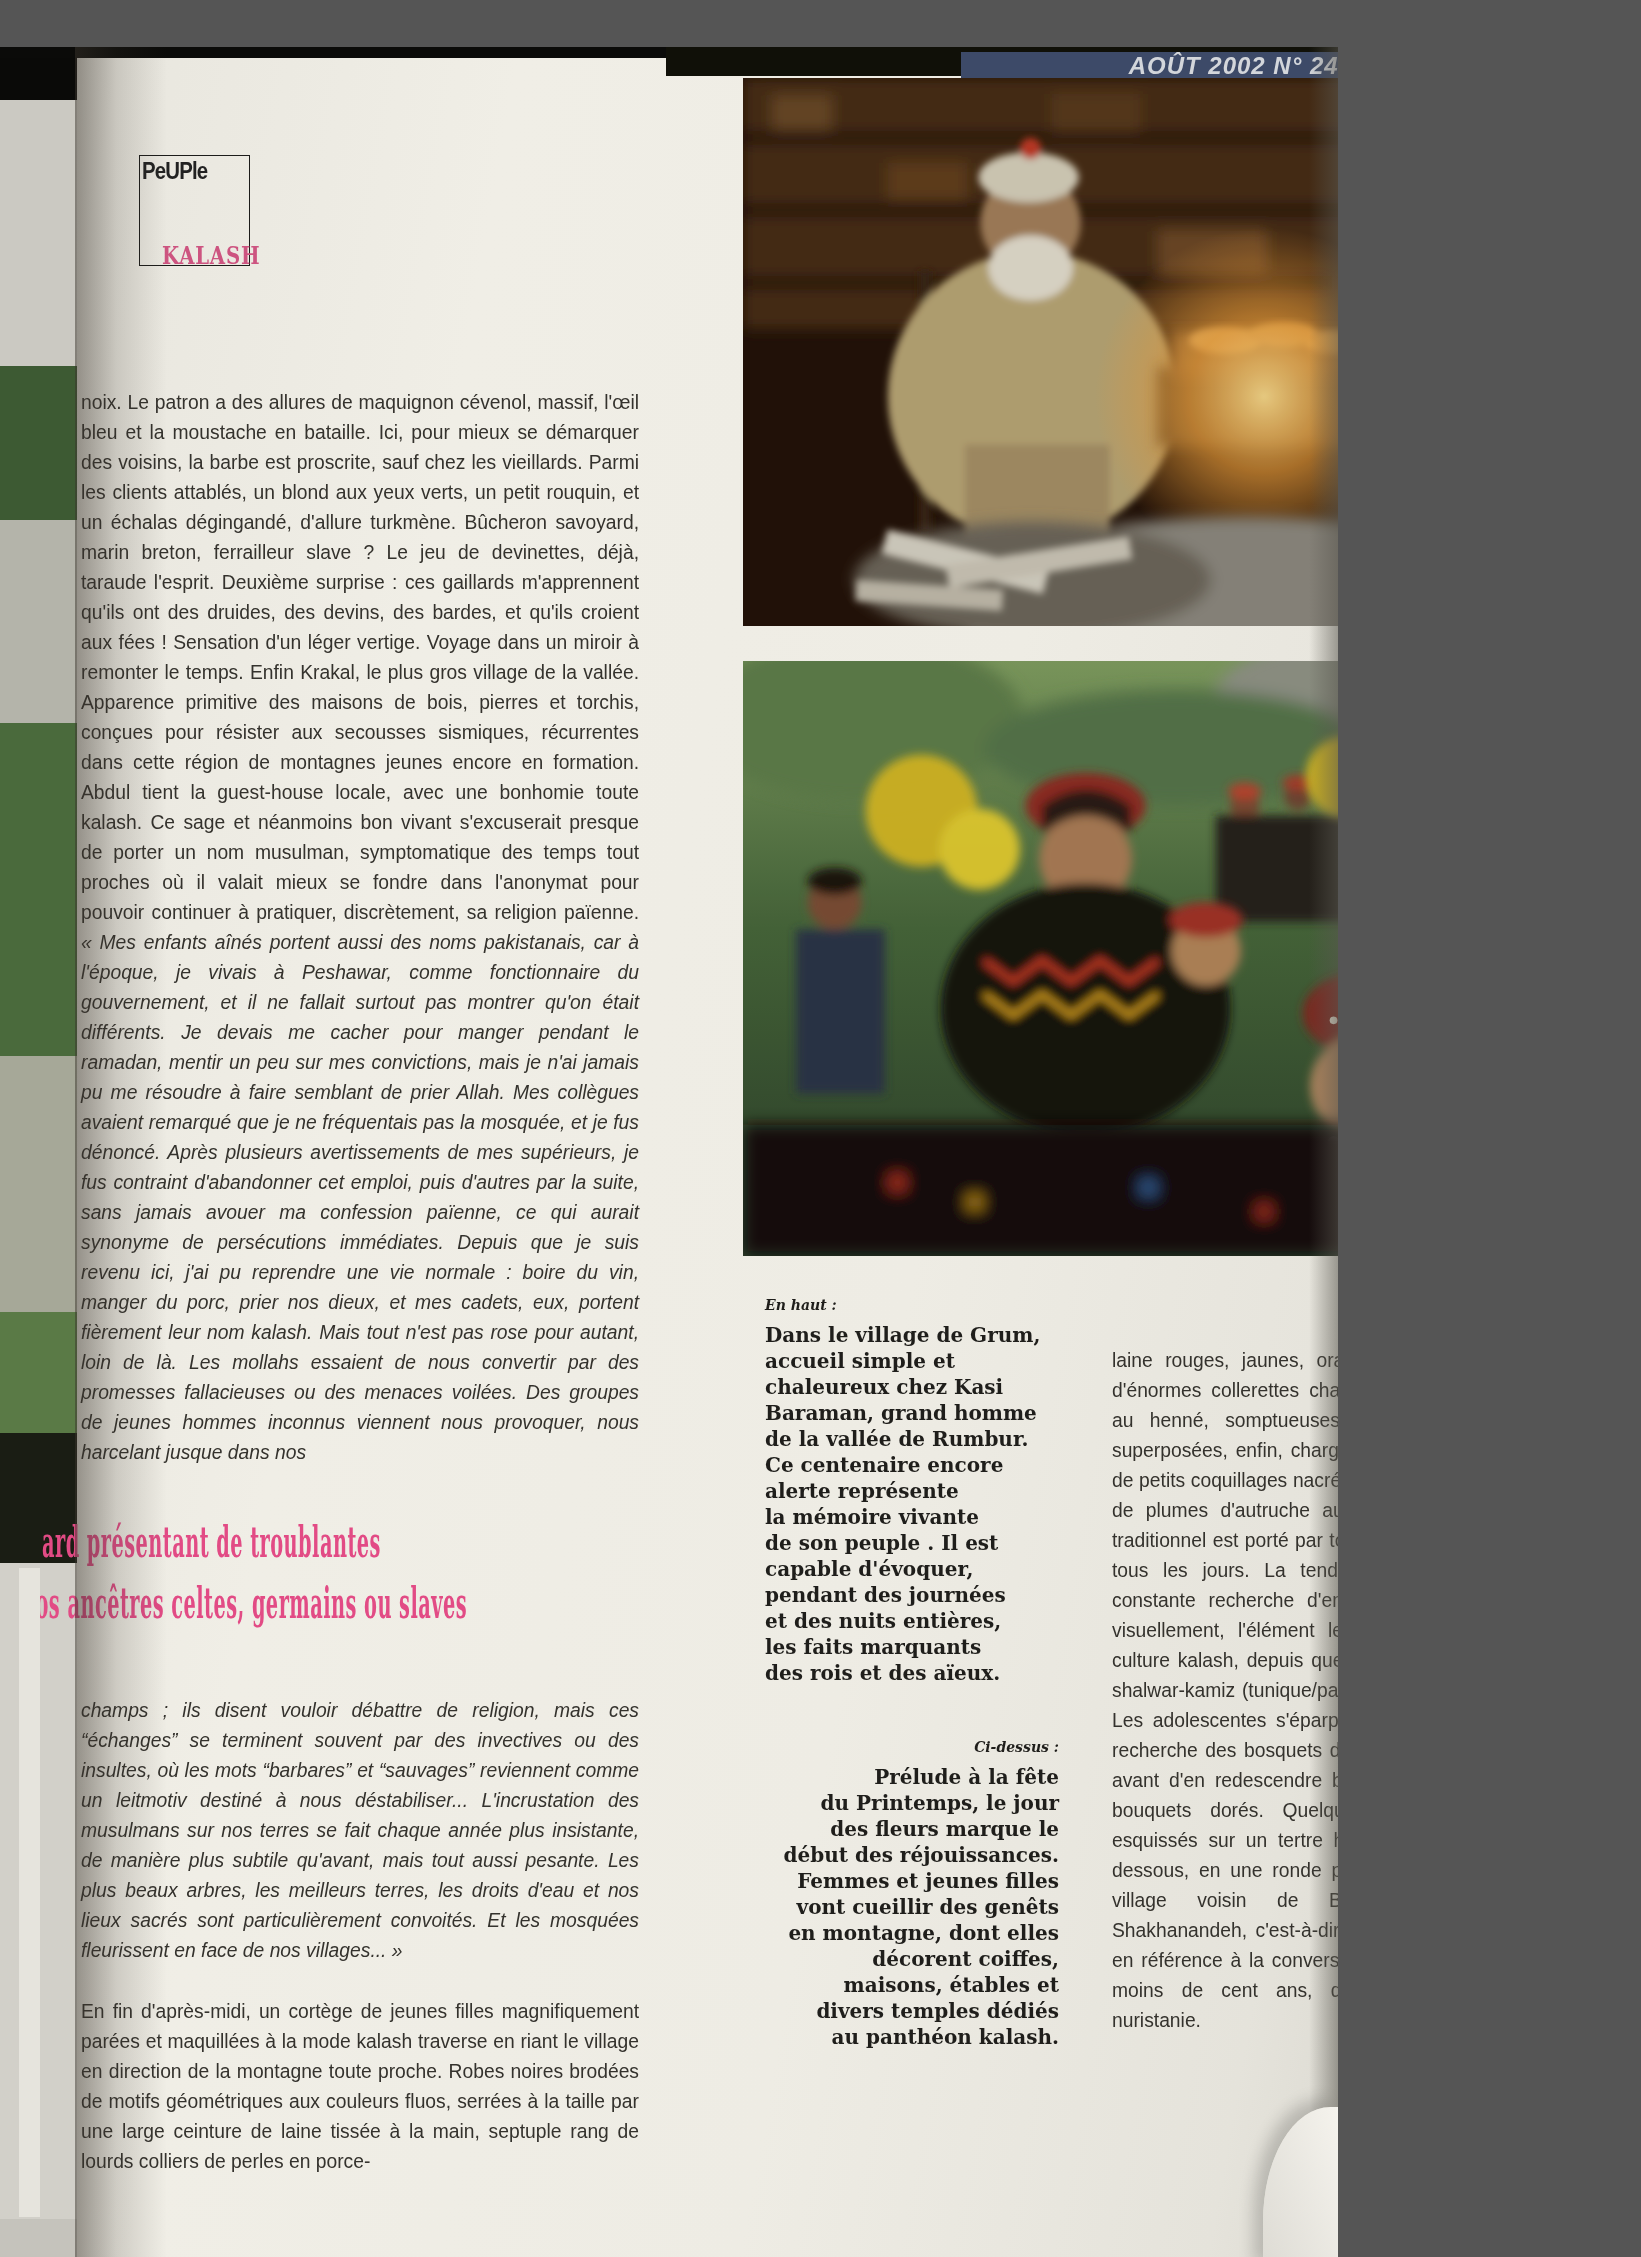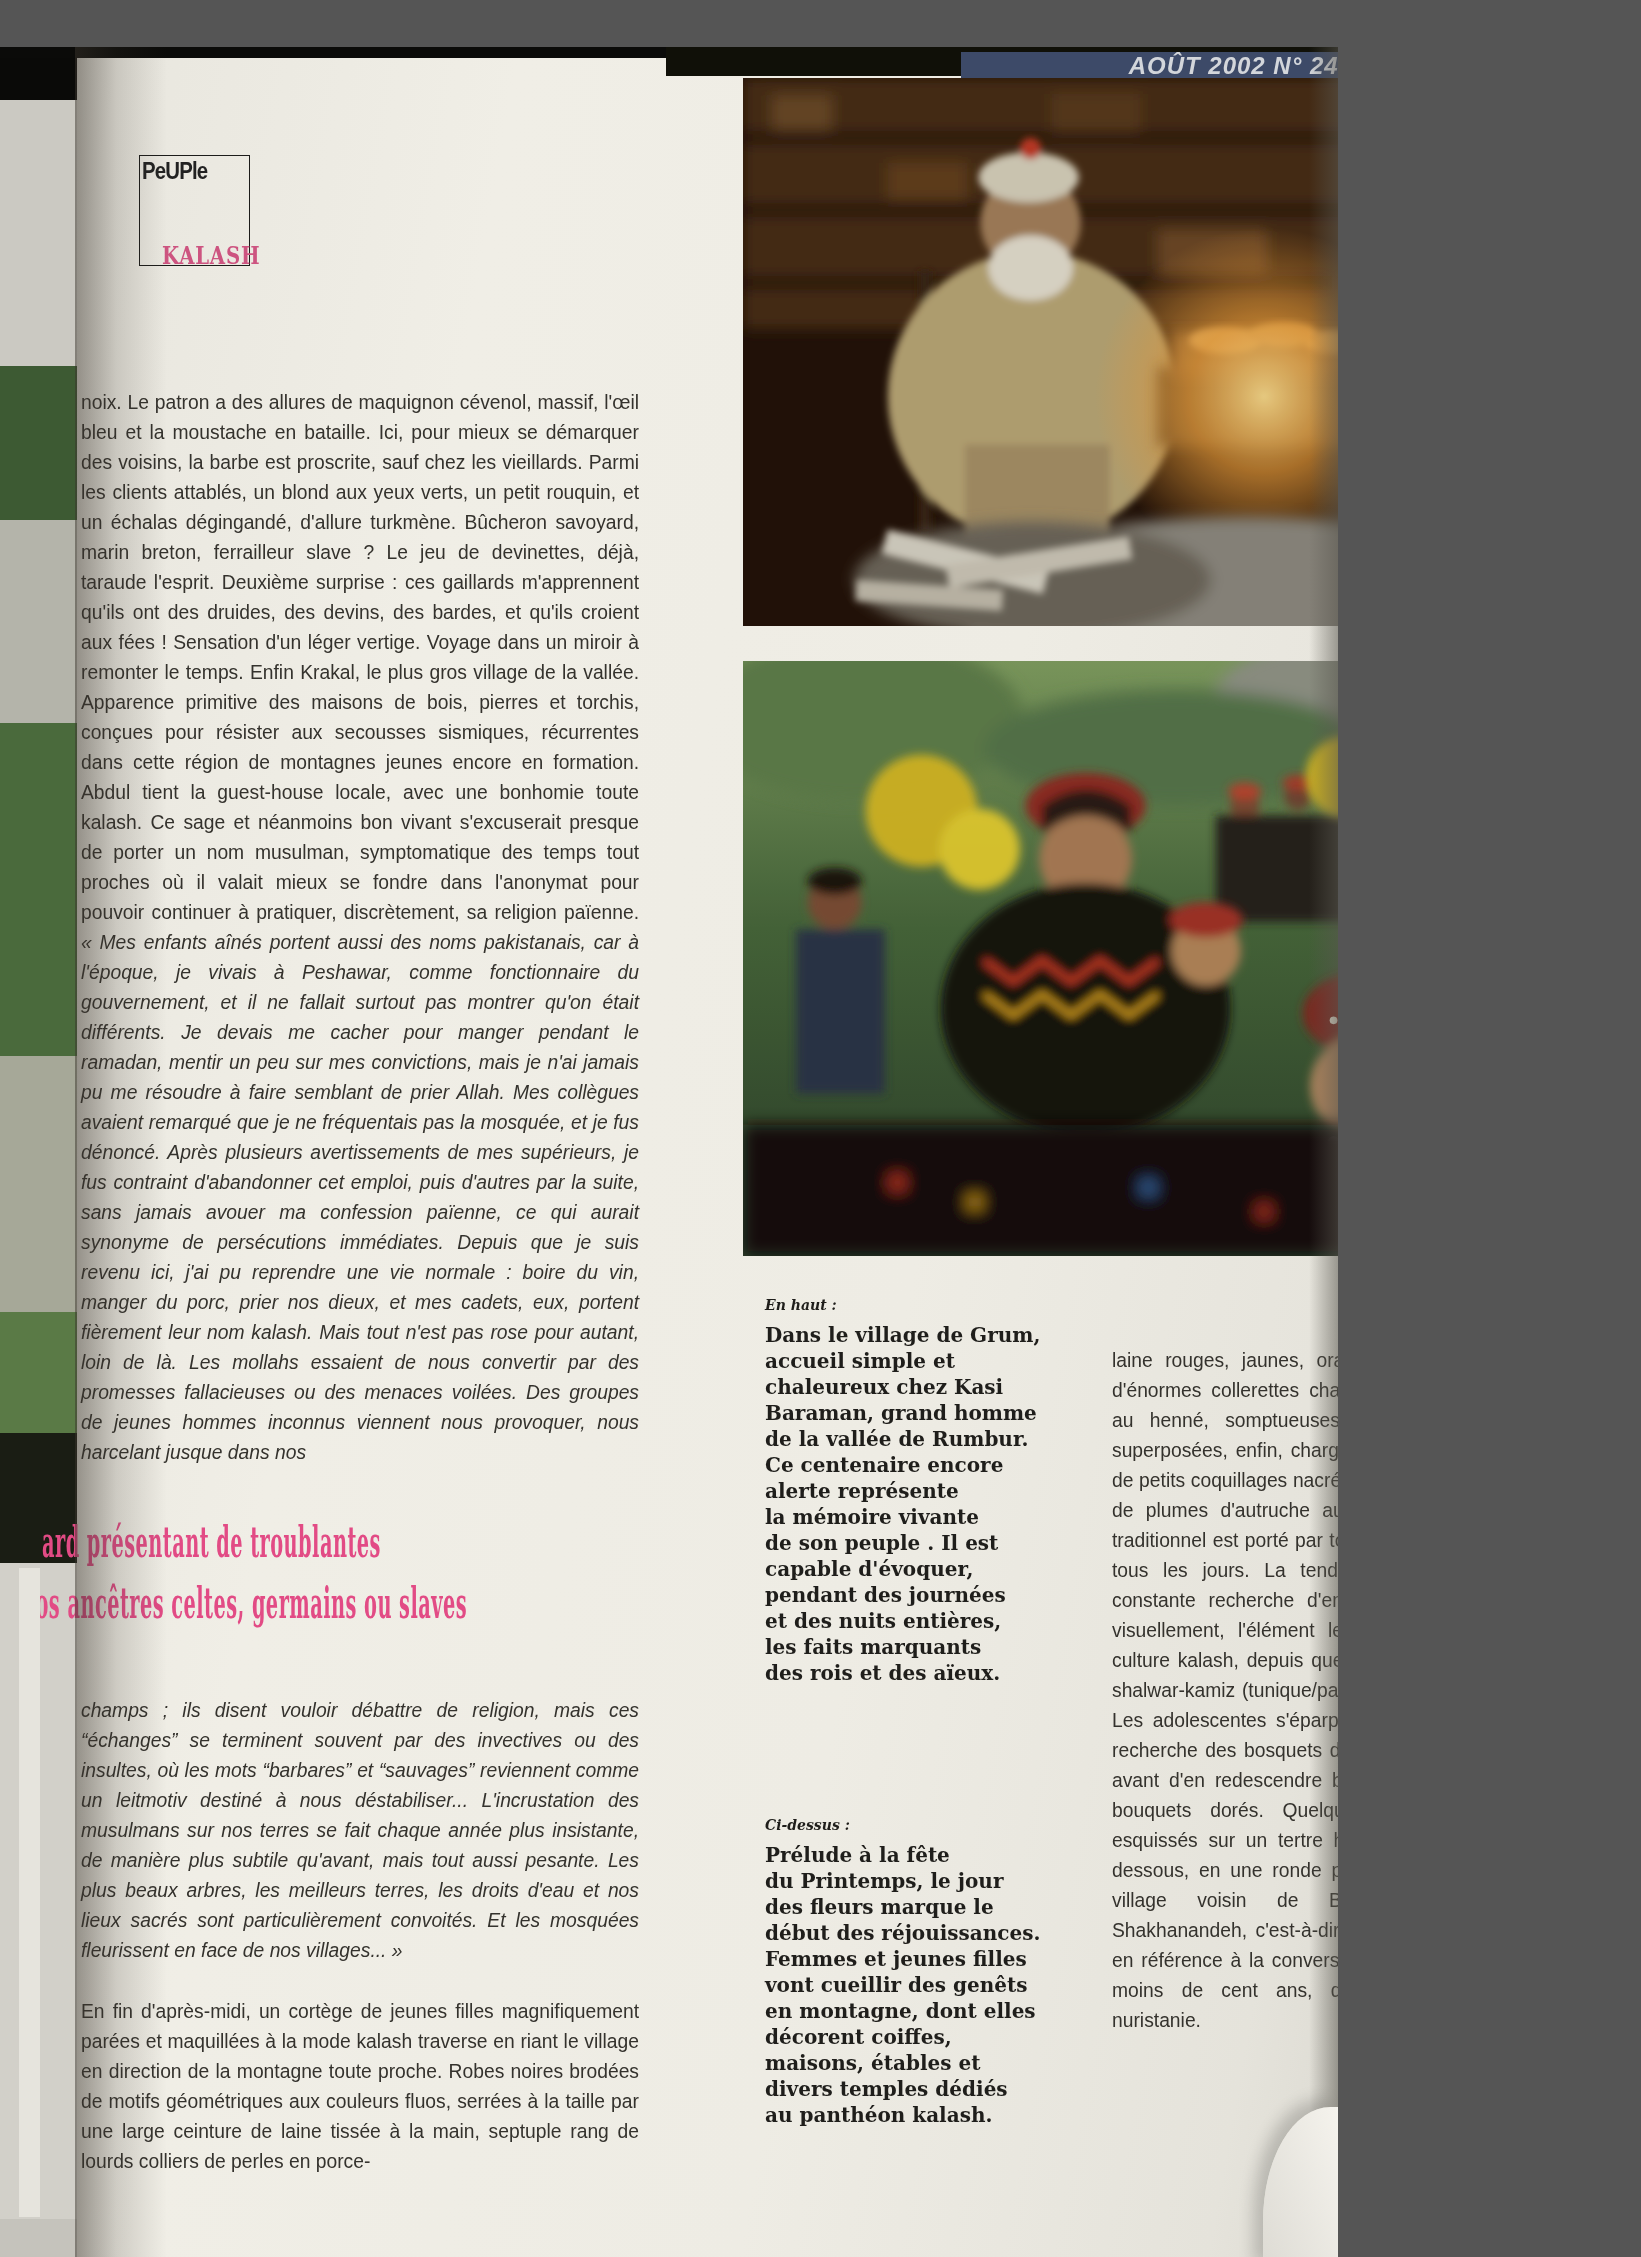--- a/index.html
+++ b/index.html
@@ -36,21 +36,21 @@
   .col3{left:1112px;top:1280px;width:470px;}
   .it{font-style:italic;}
   
   .hline{position:absolute;font-family:"DejaVu Serif",serif;font-weight:700;font-size:43px;
          color:#e24b85;white-space:nowrap;transform:scaleX(.45);transform-origin:0 0;letter-spacing:1px;}
   .hl1{left:42px;top:1470px;}
   .hl2{left:21px;top:1531px;}
   
   .caps{position:absolute;left:765px;width:294px;font-family:"DejaVu Serif",serif;color:#1f1e1b;}
   .caps1{top:1244px;}
-  .caps2{top:1764px;}
+  .caps2{top:1686px;text-align:right;}
   .cap-label{font-style:italic;font-weight:700;font-size:14px;line-height:29px;margin:0 0 1.9px 0;}
   .cap-text{font-weight:700;font-size:20px;line-height:26px;margin:0;white-space:pre-line;}
   
   .gutter{position:absolute;left:75px;top:0;width:92px;height:2257px;z-index:6;pointer-events:none;
           background:linear-gradient(to right,rgba(58,52,44,.50),rgba(58,52,44,.18) 45%,rgba(58,52,44,0));}
   .redge{position:absolute;right:0;top:0;width:29px;height:2257px;z-index:6;pointer-events:none;
           background:linear-gradient(to left,rgba(90,88,80,.55),rgba(90,88,80,0));}
   .bstrip{position:absolute;left:0;top:2217px;width:1641px;height:41px;background:#c9c7c0;z-index:5;
           border-top:1.9px solid #96948c;}
   .curl{position:absolute;right:0;bottom:33px;width:75px;height:164px;z-index:7;

